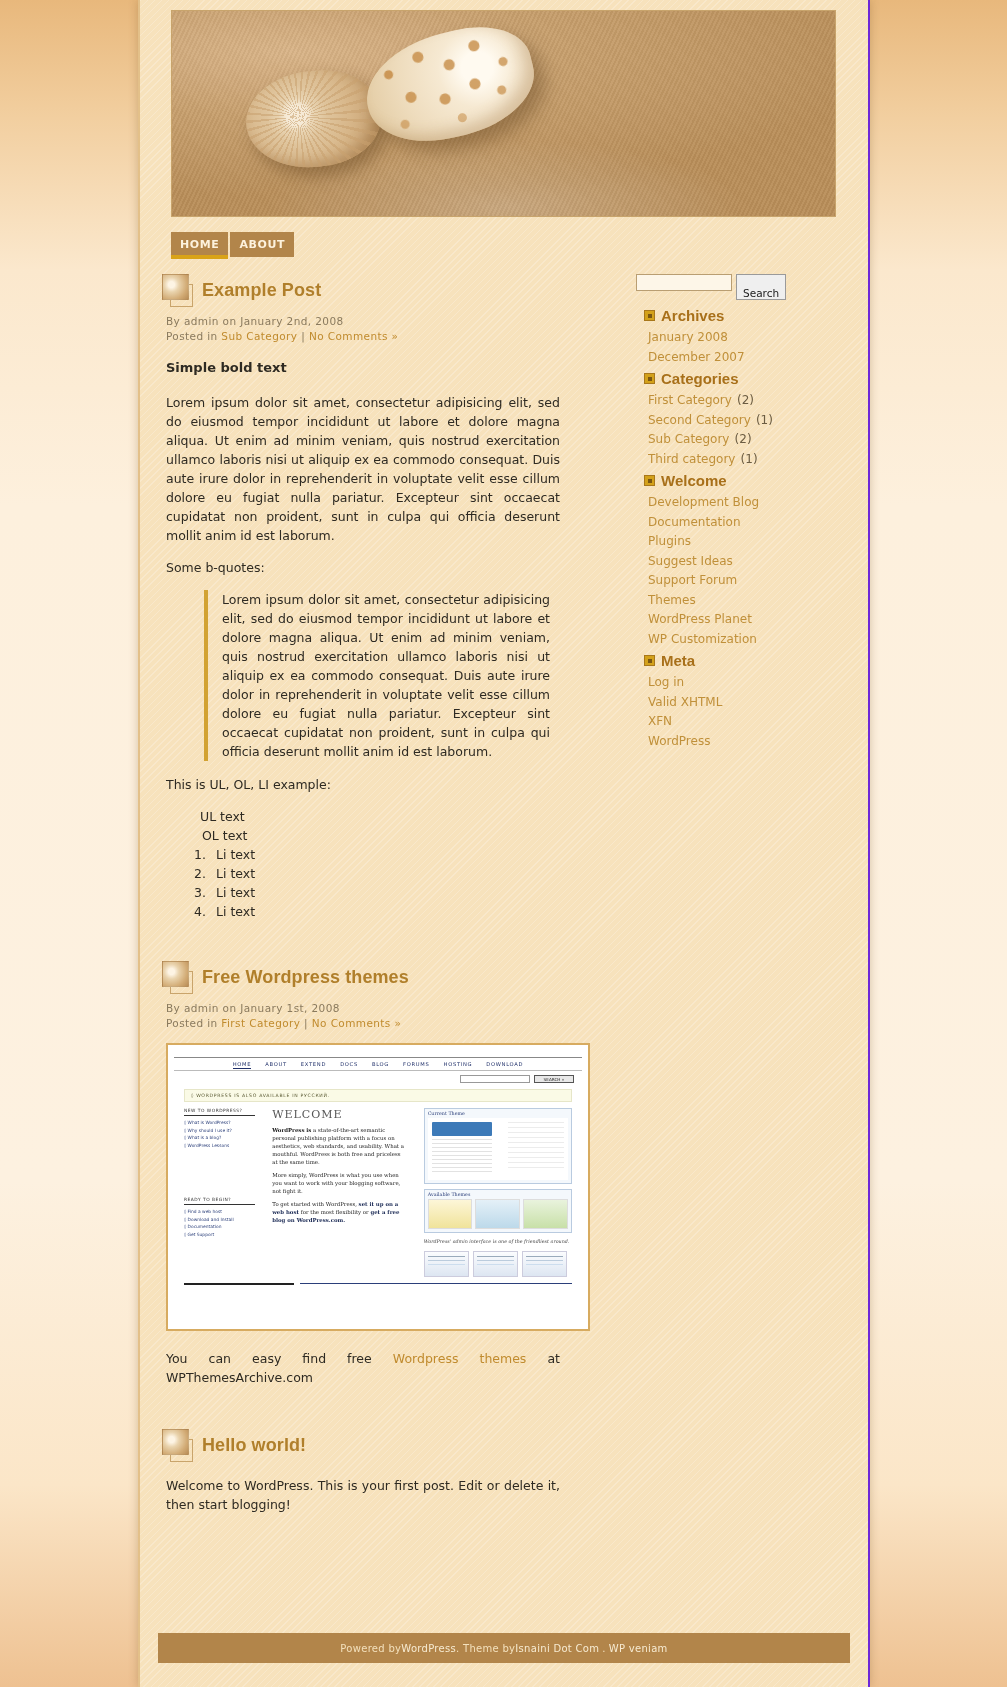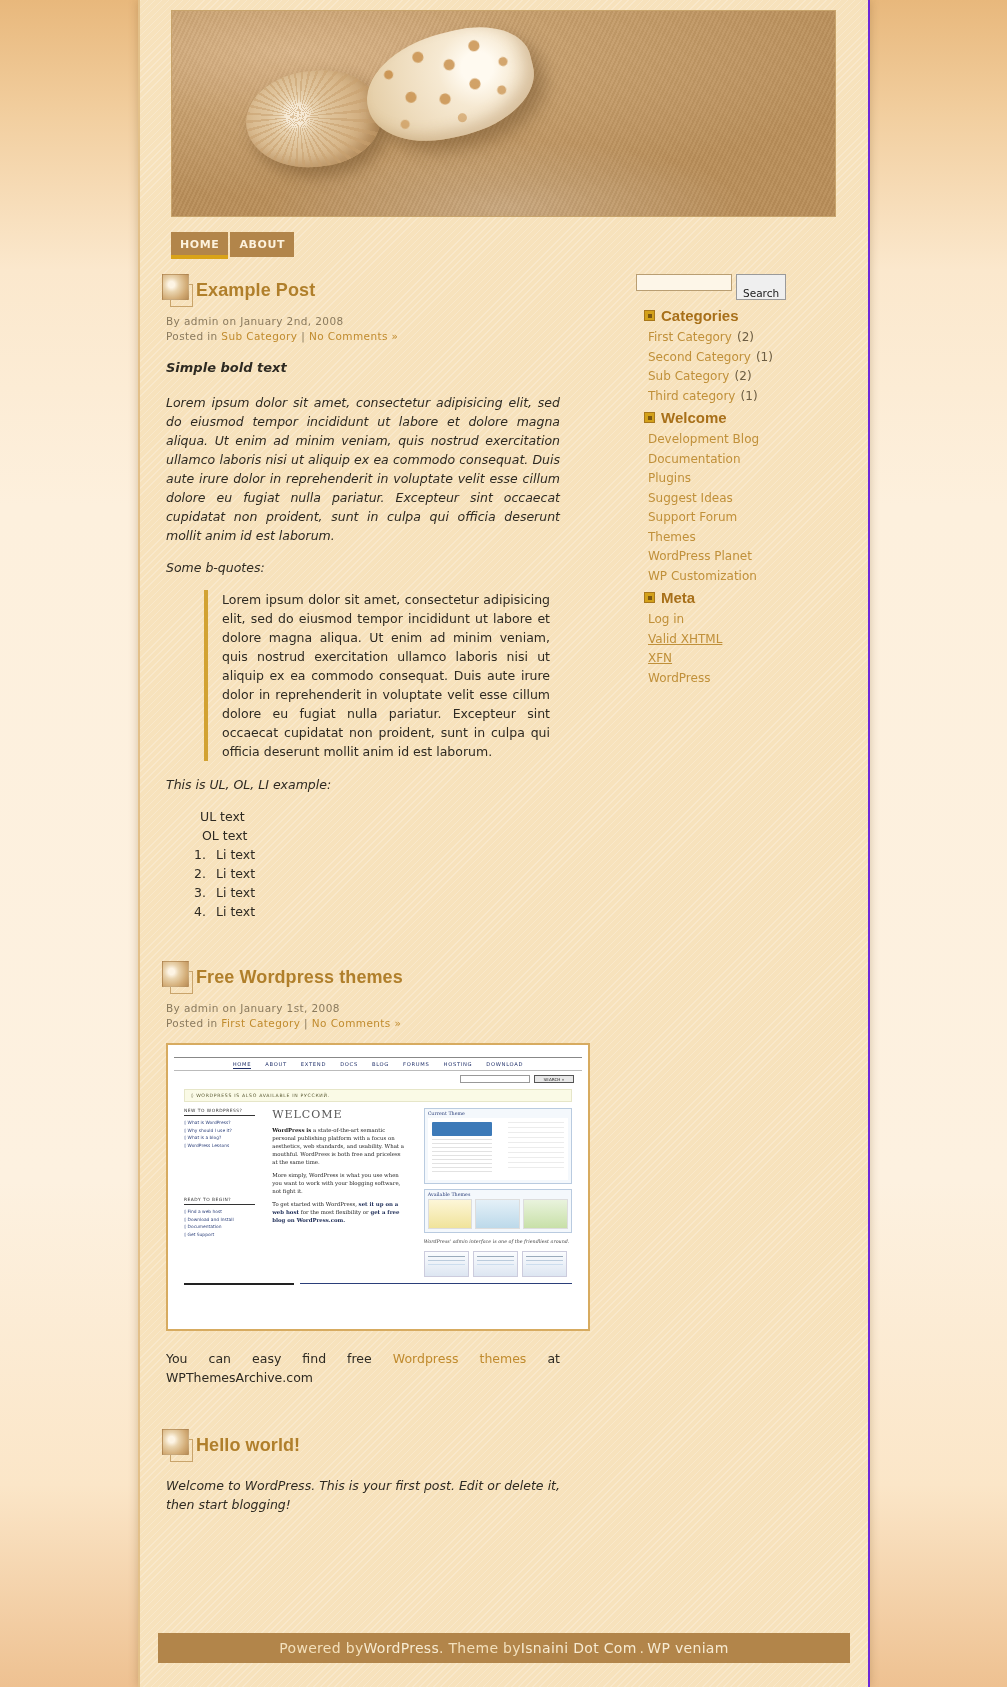--- a/index.html
+++ b/index.html
@@ -94,21 +94,21 @@
   }
   .navitem.current{ background:#b2854a; border-bottom:4px solid #d9a318; height:27px; }
 
   
   #cols { margin-top:17px; position:relative; }
   #content { width:398px; margin-left:4px; float:left; }
   #sidebar { width:208px; float:right; margin-right:6px; }
 
   
   .post { margin-bottom:26px; }
-  .post-title-row{ display:flex; align-items:center; gap:1px; }
+  .post-title-row{ display:flex; align-items:center; gap:7px; }
   .post-icon{
     position:relative; width:33px; height:33px; flex:0 0 auto;
   }
   .post-icon .frame{
     position:absolute; left:8px; top:10px; width:23px; height:23px;
     border:1px solid #c9a46b; background:transparent;
   }
   .post-icon .thumb{
     position:absolute; left:0; top:0; width:27px; height:26px;
     background:
@@ -119,21 +119,21 @@
     font-size:18px; color:#b07f2b; font-weight:bold;
     font-family:"Liberation Sans", sans-serif;
     letter-spacing:.1px;
   }
   .post-meta{
     margin:7px 0 0 4px; font-size:10.5px; color:#8a7a5e; line-height:15px;
     font-family:"DejaVu Sans", sans-serif; letter-spacing:.4px;
   }
   .post-meta a{ color:#c08b2e; text-decoration:none; cursor:pointer; }
   .post-body{ margin:14px 0 0 4px; font-size:12.5px; color:#2e2a22; line-height:19px; }
-  .post-body p{ margin:0 0 13px 0; text-align:justify;font-style:italic; }
+  .post-body p{ margin:0 0 13px 0; text-align:justify; }
   .post-body p.bold-lead{ font-weight:bold; font-size:13px; margin-bottom:16px; }
   blockquote{
     margin:0 0 14px 38px; padding:0 0 0 14px;
     border-left:4px solid #d2a232; font-size:12.5px; line-height:19px;
     color:#2e2a22; text-align:justify; width:346px;
   }
   ul.ul-demo{ margin:0 0 0 34px; padding:0; list-style:none; font-size:12.5px; color:#2e2a22; }
   ul.ul-demo > li{ line-height:19px; }
   ol.ol-demo{ margin:0 0 0 22px; padding:0 0 0 22px; font-size:12.5px; color:#2e2a22; }
   ol.ol-demo li{ line-height:19px; padding-left:6px; }
@@ -225,29 +225,29 @@
   .bullet-icon:after{
     content:""; position:absolute; left:3px; top:3px; width:4px; height:4px; background:#7a5610;
   }
   .widget ul{ list-style:none; margin:0 0 0 12px; padding:0; }
   .widget ul li{ line-height:18.5px; }
   .widget ul li a{
     color:#c0903a; text-decoration:none; font-size:12px;
     font-family:"DejaVu Sans", sans-serif; cursor:pointer;
   }
   .widget ul li .cnt{ color:#6b5c42; font-size:12px; }
-  .widget ul li a.ul-link{ text-decoration:underline; }
+  .widget ul li a.ul-link{ }
 
   
   #footer-spacer{ clear:both; height:30px; }
   #footer{
     position:absolute; left:18px; right:18px; bottom:24px; height:30px;
     background:#b2854a; color:#f3e0bc;
     display:flex; align-items:center; justify-content:center;
-    font-size:14px; letter-spacing:.3px;
+    font-size:10px; letter-spacing:.3px;
   }
   #footer a{ color:#f7ebd2; text-decoration:none; cursor:pointer; }
   #footer .sep{ margin:0 3px; }
 </style>
 </head>
 <body>
 
 <div id="page">
   <div id="inner">
 
@@ -405,20 +405,30 @@
         </div>
 
       </div>
 
       <div id="sidebar">
         <div class="searchrow">
           <input type="text" placeholder="" style="">
           <button>Search</button>
         </div>
 
+        <div class="widget">
+          <div class="widget-title">
+            <span class="bullet-icon"></span>
+            <span>Archives</span>
+          </div>
+          <ul>
+            <li><a>January 2008</a></li>
+            <li><a>December 2007</a></li>
+          </ul>
+        </div>
 
         <div class="widget">
           <div class="widget-title">
             <span class="bullet-icon"></span>
             <span>Categories</span>
           </div>
           <ul>
             <li><a>First Category</a> <span class="cnt">(2)</span></li>
             <li><a>Second Category</a> <span class="cnt">(1)</span></li>
             <li><a>Sub Category</a> <span class="cnt">(2)</span></li>

